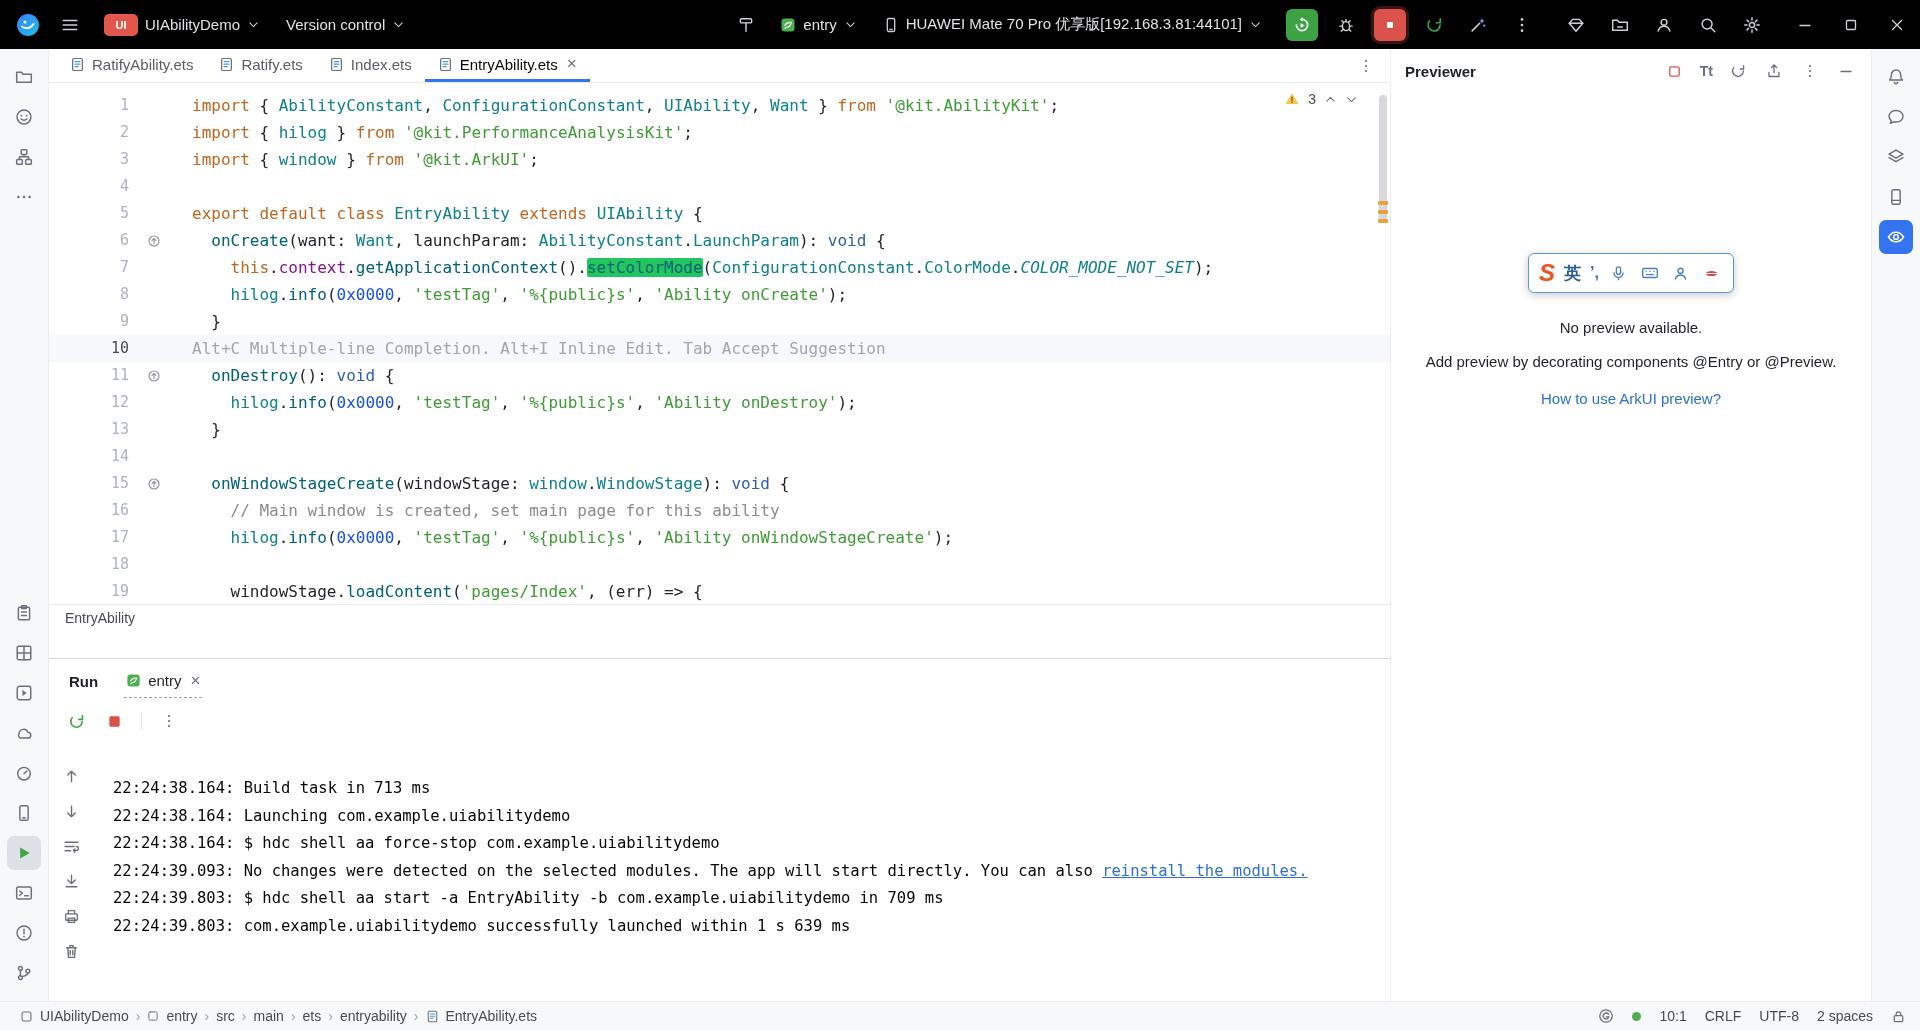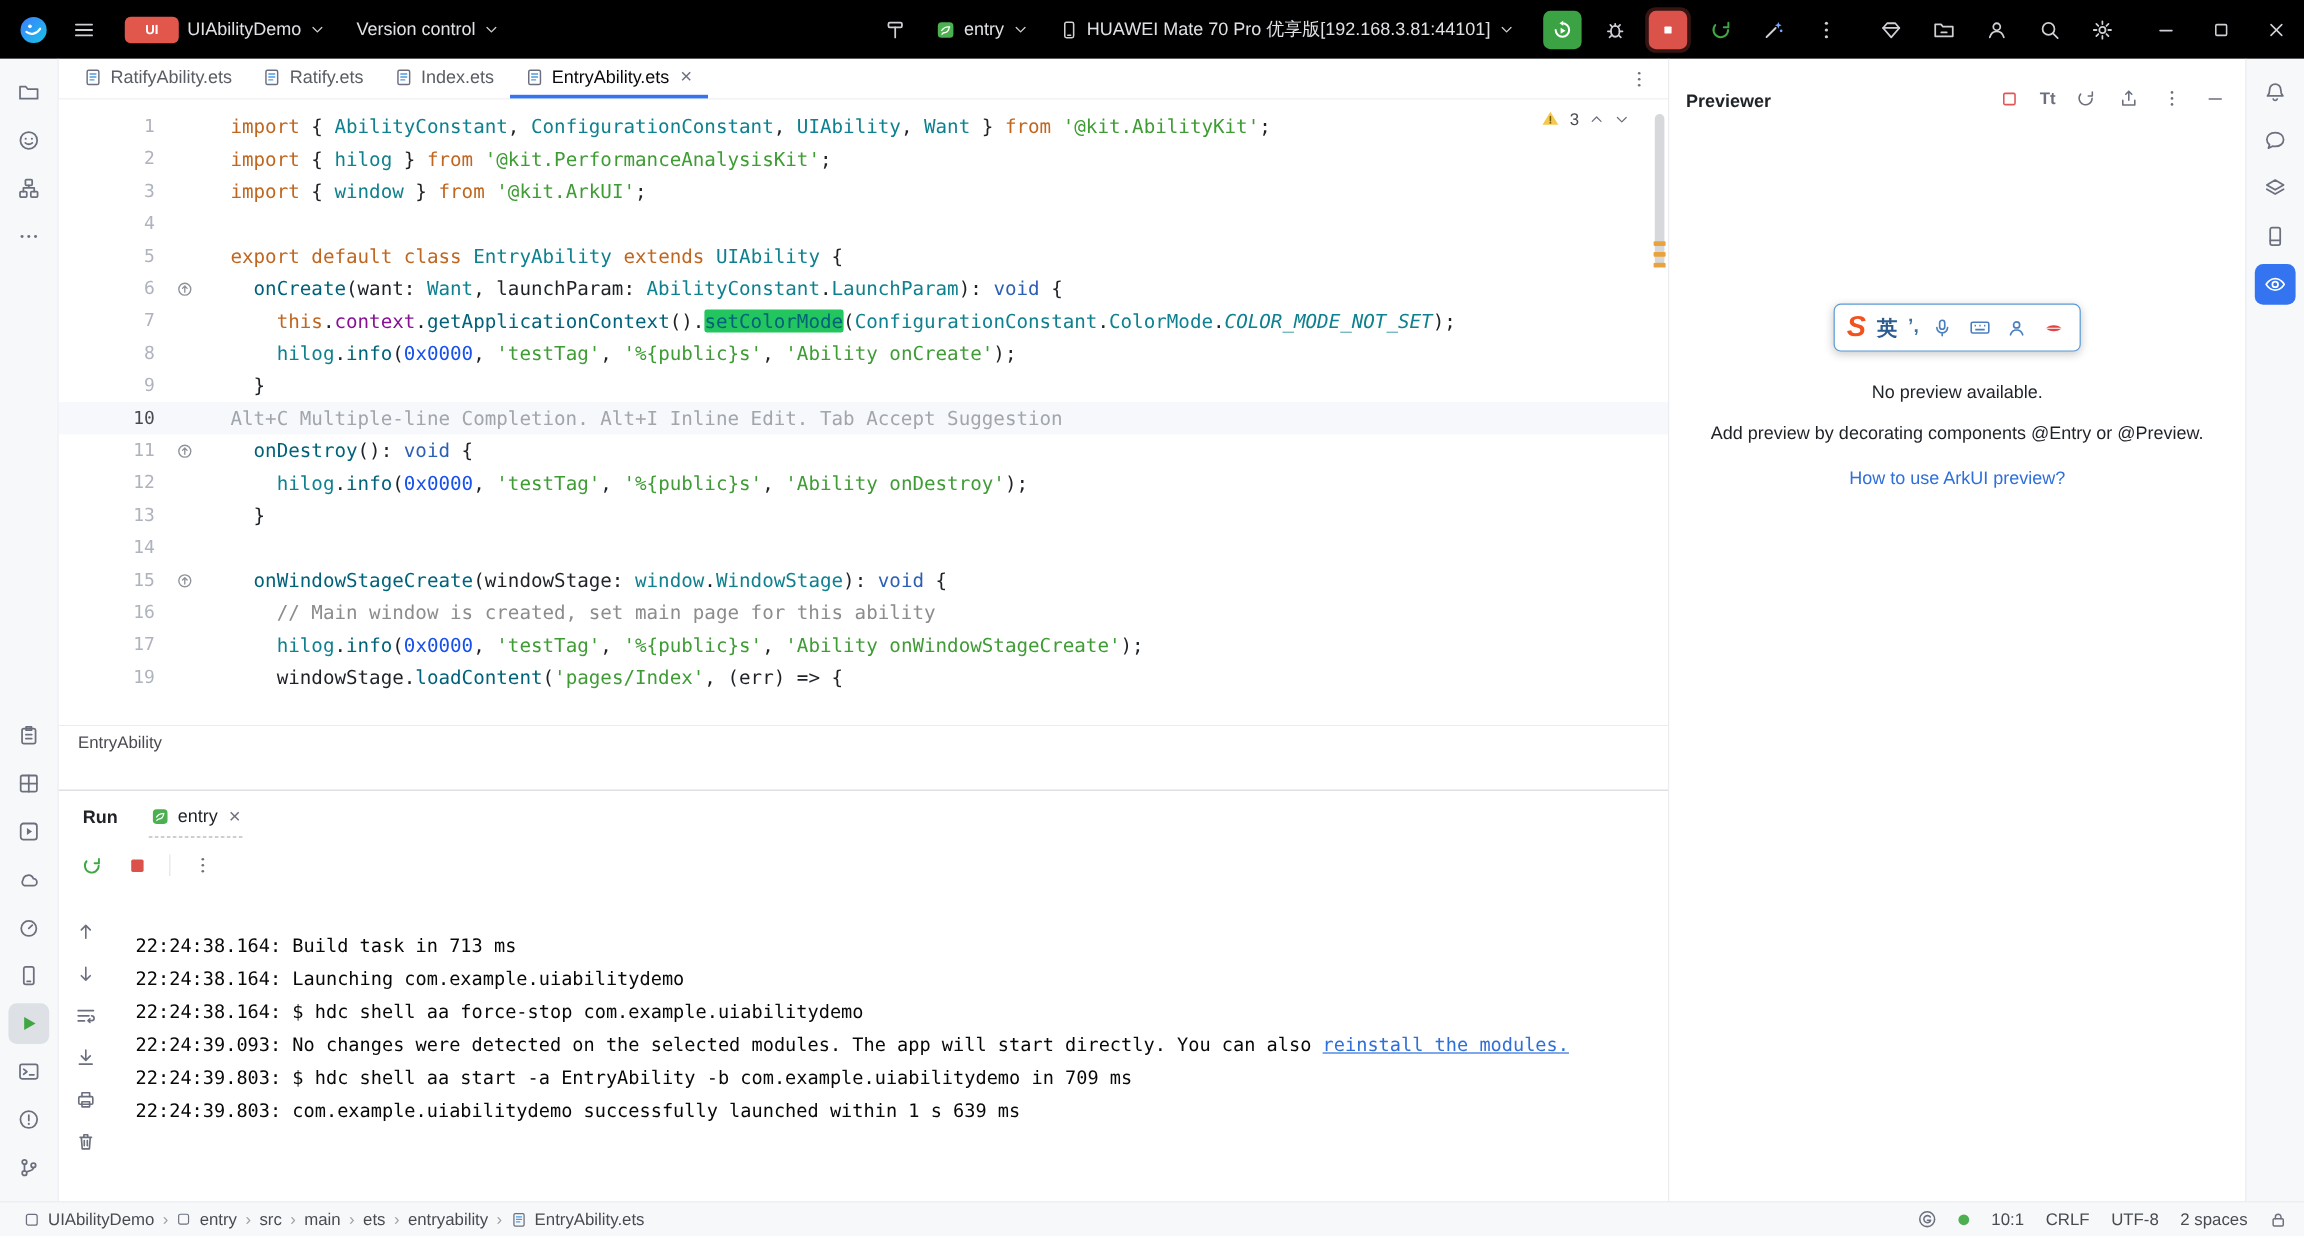--- a/index.html
+++ b/index.html
@@ -7,21 +7,21 @@
     font-family:"Liberation Sans","DejaVu Sans",sans-serif; }
   .app { width:1920px; height:1030px; display:flex; flex-direction:column; }
 
   
   .titlebar { height:49px; background:#000; display:flex; align-items:center;
     padding:0 0 0 12px; color:#DFE1E5; font-size:15px; flex:none; }
   .tb-group { display:flex; align-items:center; gap:10px; }
   .tb-spacer { flex:1; }
   .tb-item { display:flex; align-items:center; gap:7px; padding:5px 8px; border-radius:6px; cursor:default; white-space:nowrap; }
   .tb-btn { width:32px; height:32px; display:flex; align-items:center; justify-content:center; border-radius:6px; }
-  .ui-badge { width:45px; height:22px; border-radius:5px; background:#E2574C; color:#fff;
+  .ui-badge { width:34px; height:22px; border-radius:5px; background:#E2574C; color:#fff;
     font-size:11px; font-weight:bold; display:flex; align-items:center; justify-content:center; }
   .run-btn { background:#3BA344; }
   .stop-btn { background:#DB524B; box-shadow:0 0 0 3px rgba(219,82,75,.25); }
   .win-ctl { width:46px; height:49px; display:flex; align-items:center; justify-content:center; }
   svg.s { fill:none; stroke:#6C707E; stroke-width:1.3; stroke-linecap:round; stroke-linejoin:round; display:block; }
   svg.w { fill:none; stroke:#CED0D6; stroke-width:1.3; stroke-linecap:round; stroke-linejoin:round; display:block; }
 
   
   .main { flex:1; display:flex; min-height:0; }
   .stripe { width:49px; background:#F7F8FA; display:flex; flex-direction:column; align-items:center; padding:8px 0; flex:none; }
@@ -84,21 +84,21 @@
   .rt-sep { width:1px; height:18px; background:#E3E4E8; }
   .console { flex:1; display:flex; min-height:0; }
   .console-rail { width:44px; display:flex; flex-direction:column; align-items:center; gap:13px; padding-top:26px; flex:none; }
   .rail-btn { width:22px; height:22px; display:flex; align-items:center; justify-content:center; }
   .console-out { flex:1; padding:36px 0 0 20px; font-family:"DejaVu Sans Mono","Liberation Mono",monospace;
     font-size:15.5px; line-height:27.5px; color:#080808; white-space:pre; overflow:hidden; }
   .console-link { color:#2E6FD9; text-decoration:underline; cursor:pointer; }
 
   
   .previewer { width:481px; border-left:1px solid #EBECF0; background:#fff; display:flex; flex-direction:column; flex:none; }
-  .pv-header { height:44px; display:flex; align-items:flex-end; padding:0 14px; flex:none; }
+  .pv-header { height:44px; display:flex; align-items:center; padding:0 14px; flex:none; }
   .pv-title { font-weight:bold; font-size:15px; color:#1F2328; }
   .pv-tools { margin-left:auto; display:flex; align-items:center; gap:14px; }
   .pv-tt { font-size:14px; font-weight:bold; color:#6C707E; }
   .pv-body { flex:1; display:flex; flex-direction:column; align-items:center; padding-top:160px; }
   .ime-bar { display:flex; align-items:center; gap:9px; padding:5px 10px; background:#fff;
     border:1px solid #5B9BD5; border-radius:6px; box-shadow:0 2px 8px rgba(0,0,0,.22); height:40px; }
   .ime-logo { color:#F4511E; font-weight:bold; font-style:italic; font-size:24px; line-height:1; }
   .ime-lang { color:#2B5B8F; font-size:17px; font-weight:bold; }
   .ime-punct { color:#3B6FA0; font-size:16px; font-weight:bold; }
   .pv-empty-title { margin-top:26px; font-size:15px; color:#1F2328; }
@@ -447,20 +447,21 @@
                 </svg></span><span class="code-text"><span>  </span><span class="fn">onDestroy</span><span>(): </span><span class="prim">void</span><span> {</span></span></div>
             <div class="code-line"><span class="ln">12</span><span class="gutter-ic"></span><span class="code-text"><span>    </span><span class="ty">hilog</span><span>.</span><span class="fn">info</span><span>(</span><span class="num">0x0000</span><span>, </span><span class="str">'testTag'</span><span>, </span><span class="str">'%{public}s'</span><span>, </span><span class="str">'Ability onDestroy'</span><span>);</span></span></div>
             <div class="code-line"><span class="ln">13</span><span class="gutter-ic"></span><span class="code-text"><span>  }</span></span></div>
             <div class="code-line"><span class="ln">14</span><span class="gutter-ic"></span><span class="code-text"></span></div>
             <div class="code-line"><span class="ln">15</span><span class="gutter-ic"><svg width="14" height="14" viewBox="0 0 16 16" fill="none" stroke="#8E9299" stroke-width="1.3" stroke-linecap="round" stroke-linejoin="round">
                   <circle cx="8" cy="8" r="5.7"></circle>
                   <path d="M8 11V5.4M5.8 7.2L8 5l2.2 2.2"></path>
                 </svg></span><span class="code-text"><span>  </span><span class="fn">onWindowStageCreate</span><span>(windowStage: </span><span class="ty">window</span><span>.</span><span class="ty">WindowStage</span><span>): </span><span class="prim">void</span><span> {</span></span></div>
             <div class="code-line"><span class="ln">16</span><span class="gutter-ic"></span><span class="code-text"><span>    </span><span class="cm">// Main window is created, set main page for this ability</span></span></div>
             <div class="code-line"><span class="ln">17</span><span class="gutter-ic"></span><span class="code-text"><span>    </span><span class="ty">hilog</span><span>.</span><span class="fn">info</span><span>(</span><span class="num">0x0000</span><span>, </span><span class="str">'testTag'</span><span>, </span><span class="str">'%{public}s'</span><span>, </span><span class="str">'Ability onWindowStageCreate'</span><span>);</span></span></div>
+            <div class="code-line"><span class="ln">18</span><span class="gutter-ic"></span><span class="code-text"></span></div>
             <div class="code-line"><span class="ln">19</span><span class="gutter-ic"></span><span class="code-text"><span>    windowStage.</span><span class="fn">loadContent</span><span>(</span><span class="str">'pages/Index'</span><span>, (err) =&gt; {</span></span></div>
           </div>
 
         <div class="inspections">
           <svg width="16" height="16" viewBox="0 0 16 16">
               <path d="M8 2.2L14.6 13H1.4z" fill="#F2C94C"></path>
               <path d="M8 6.2v3.4" stroke="#7A5B00" stroke-width="1.3" stroke-linecap="round"></path>
               <circle cx="8" cy="11.3" r="0.8" fill="#7A5B00"></circle>
             </svg>
           <span>3</span>

